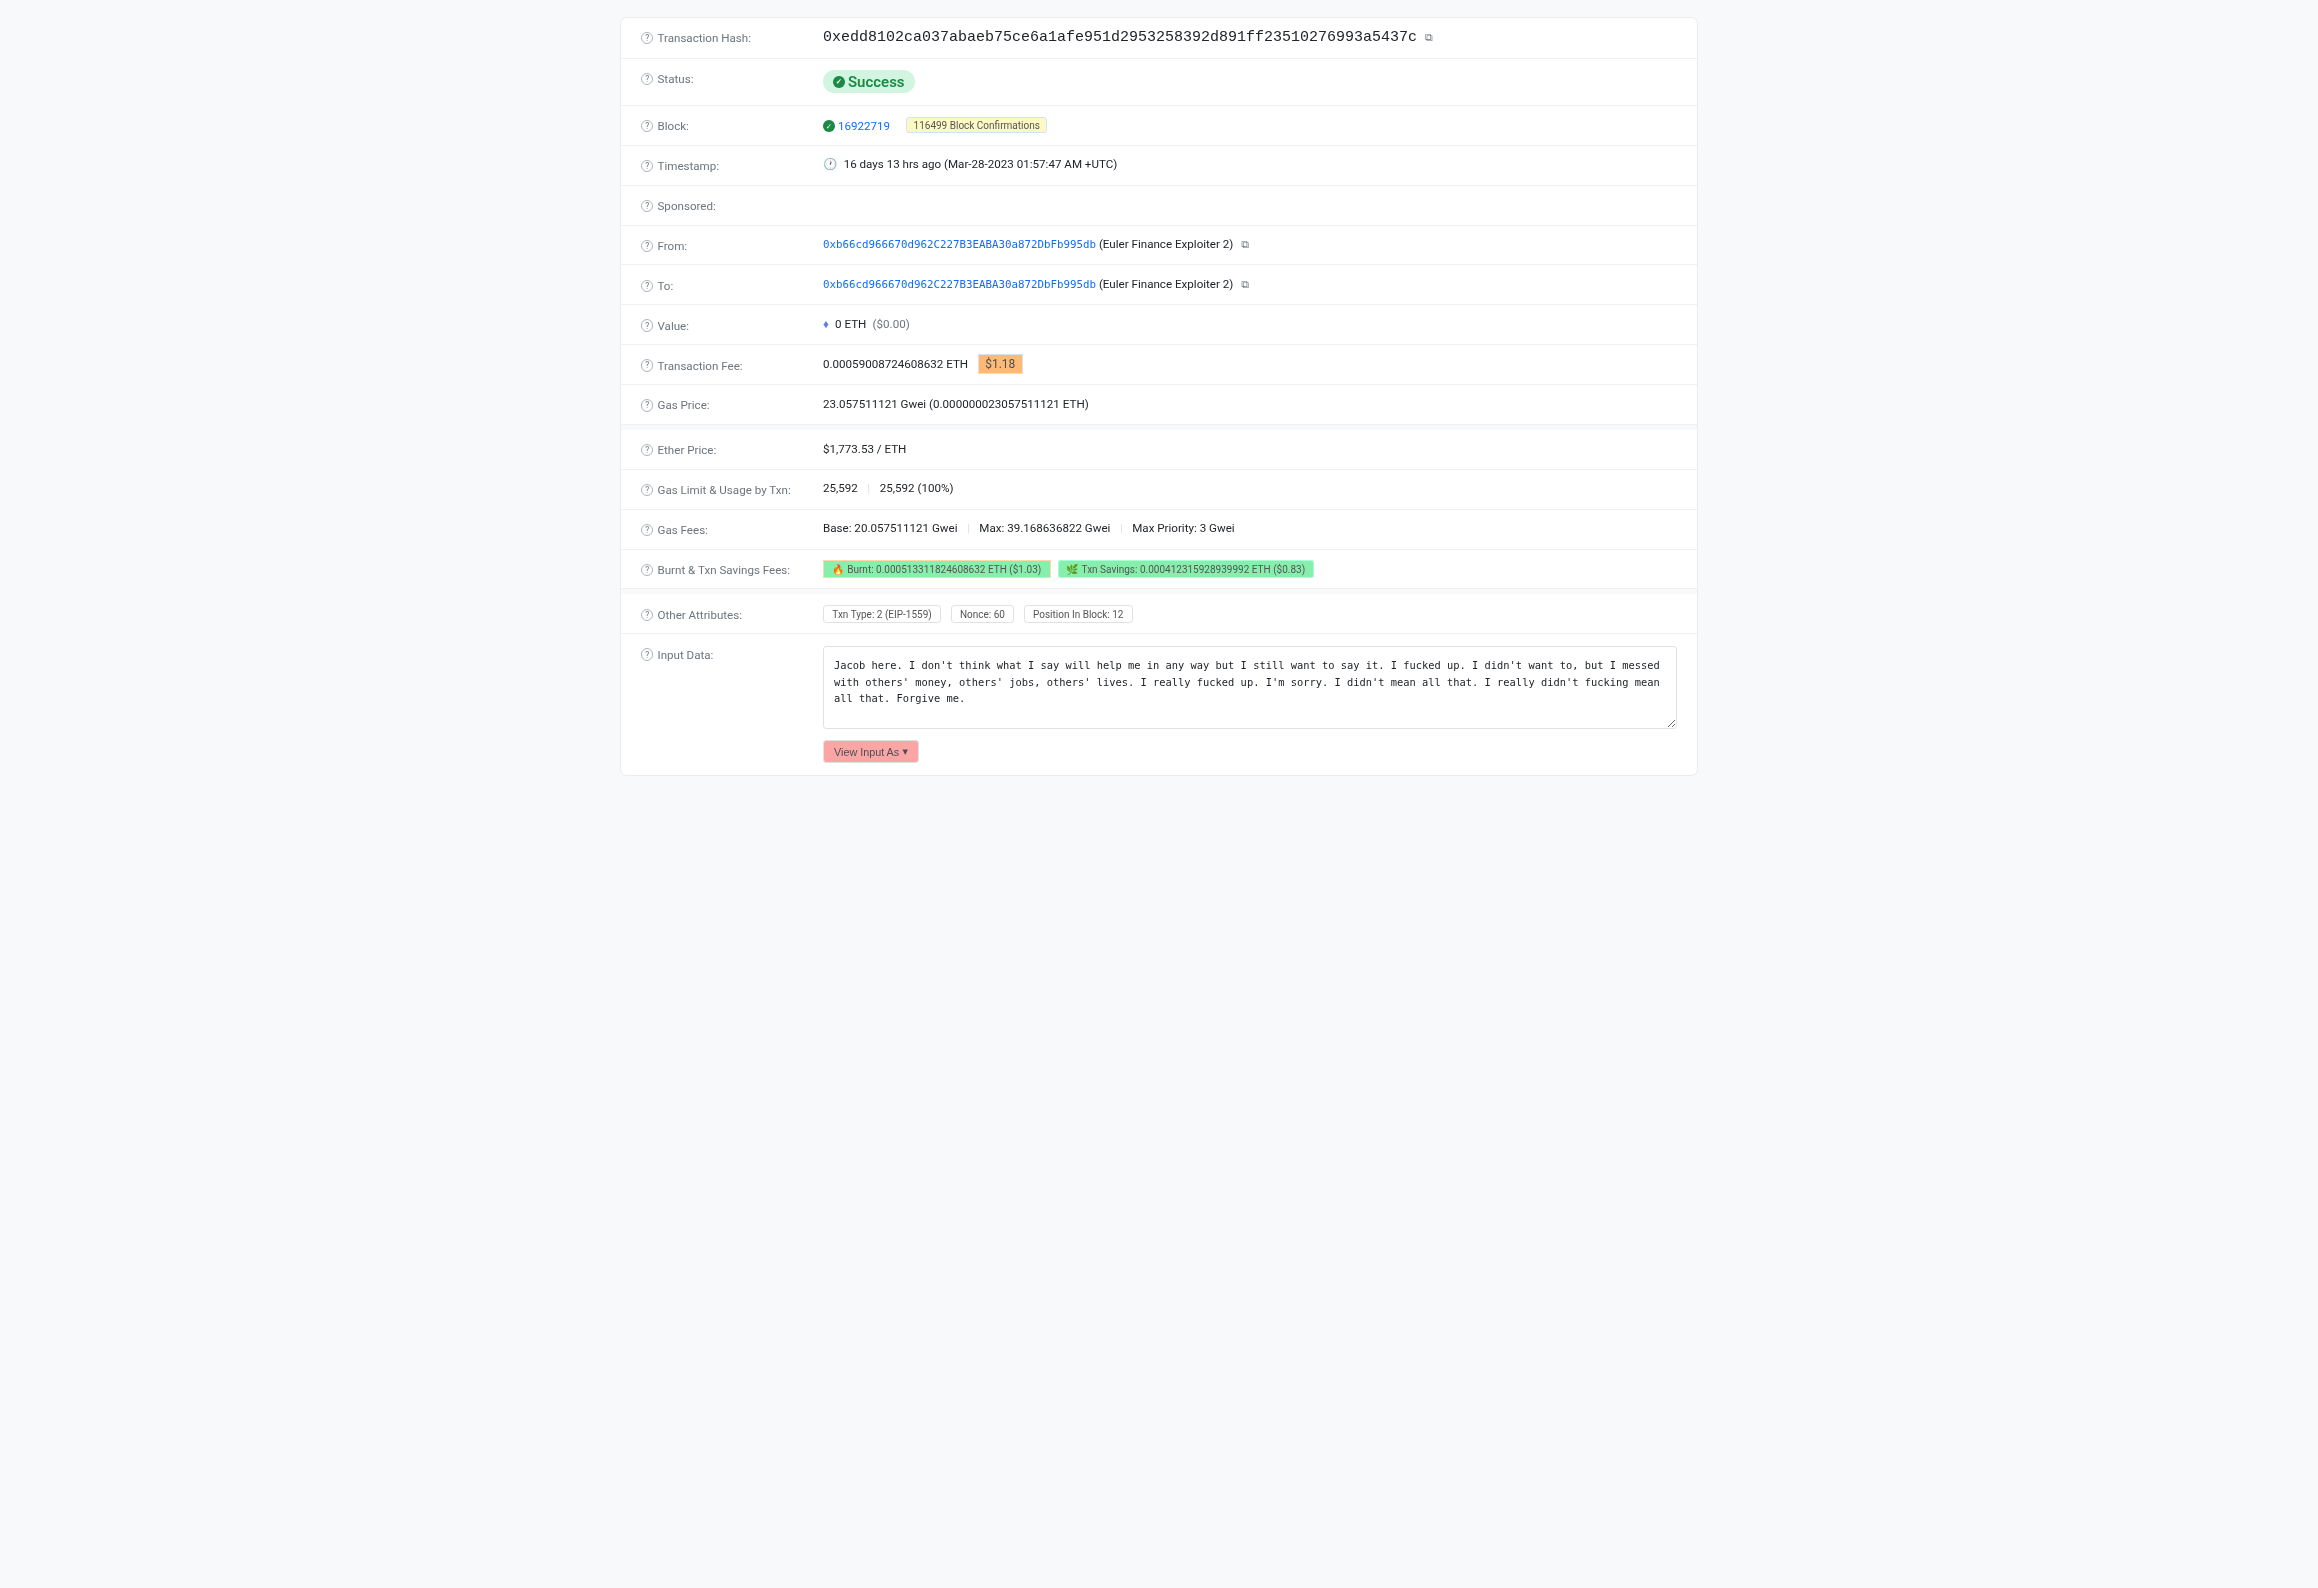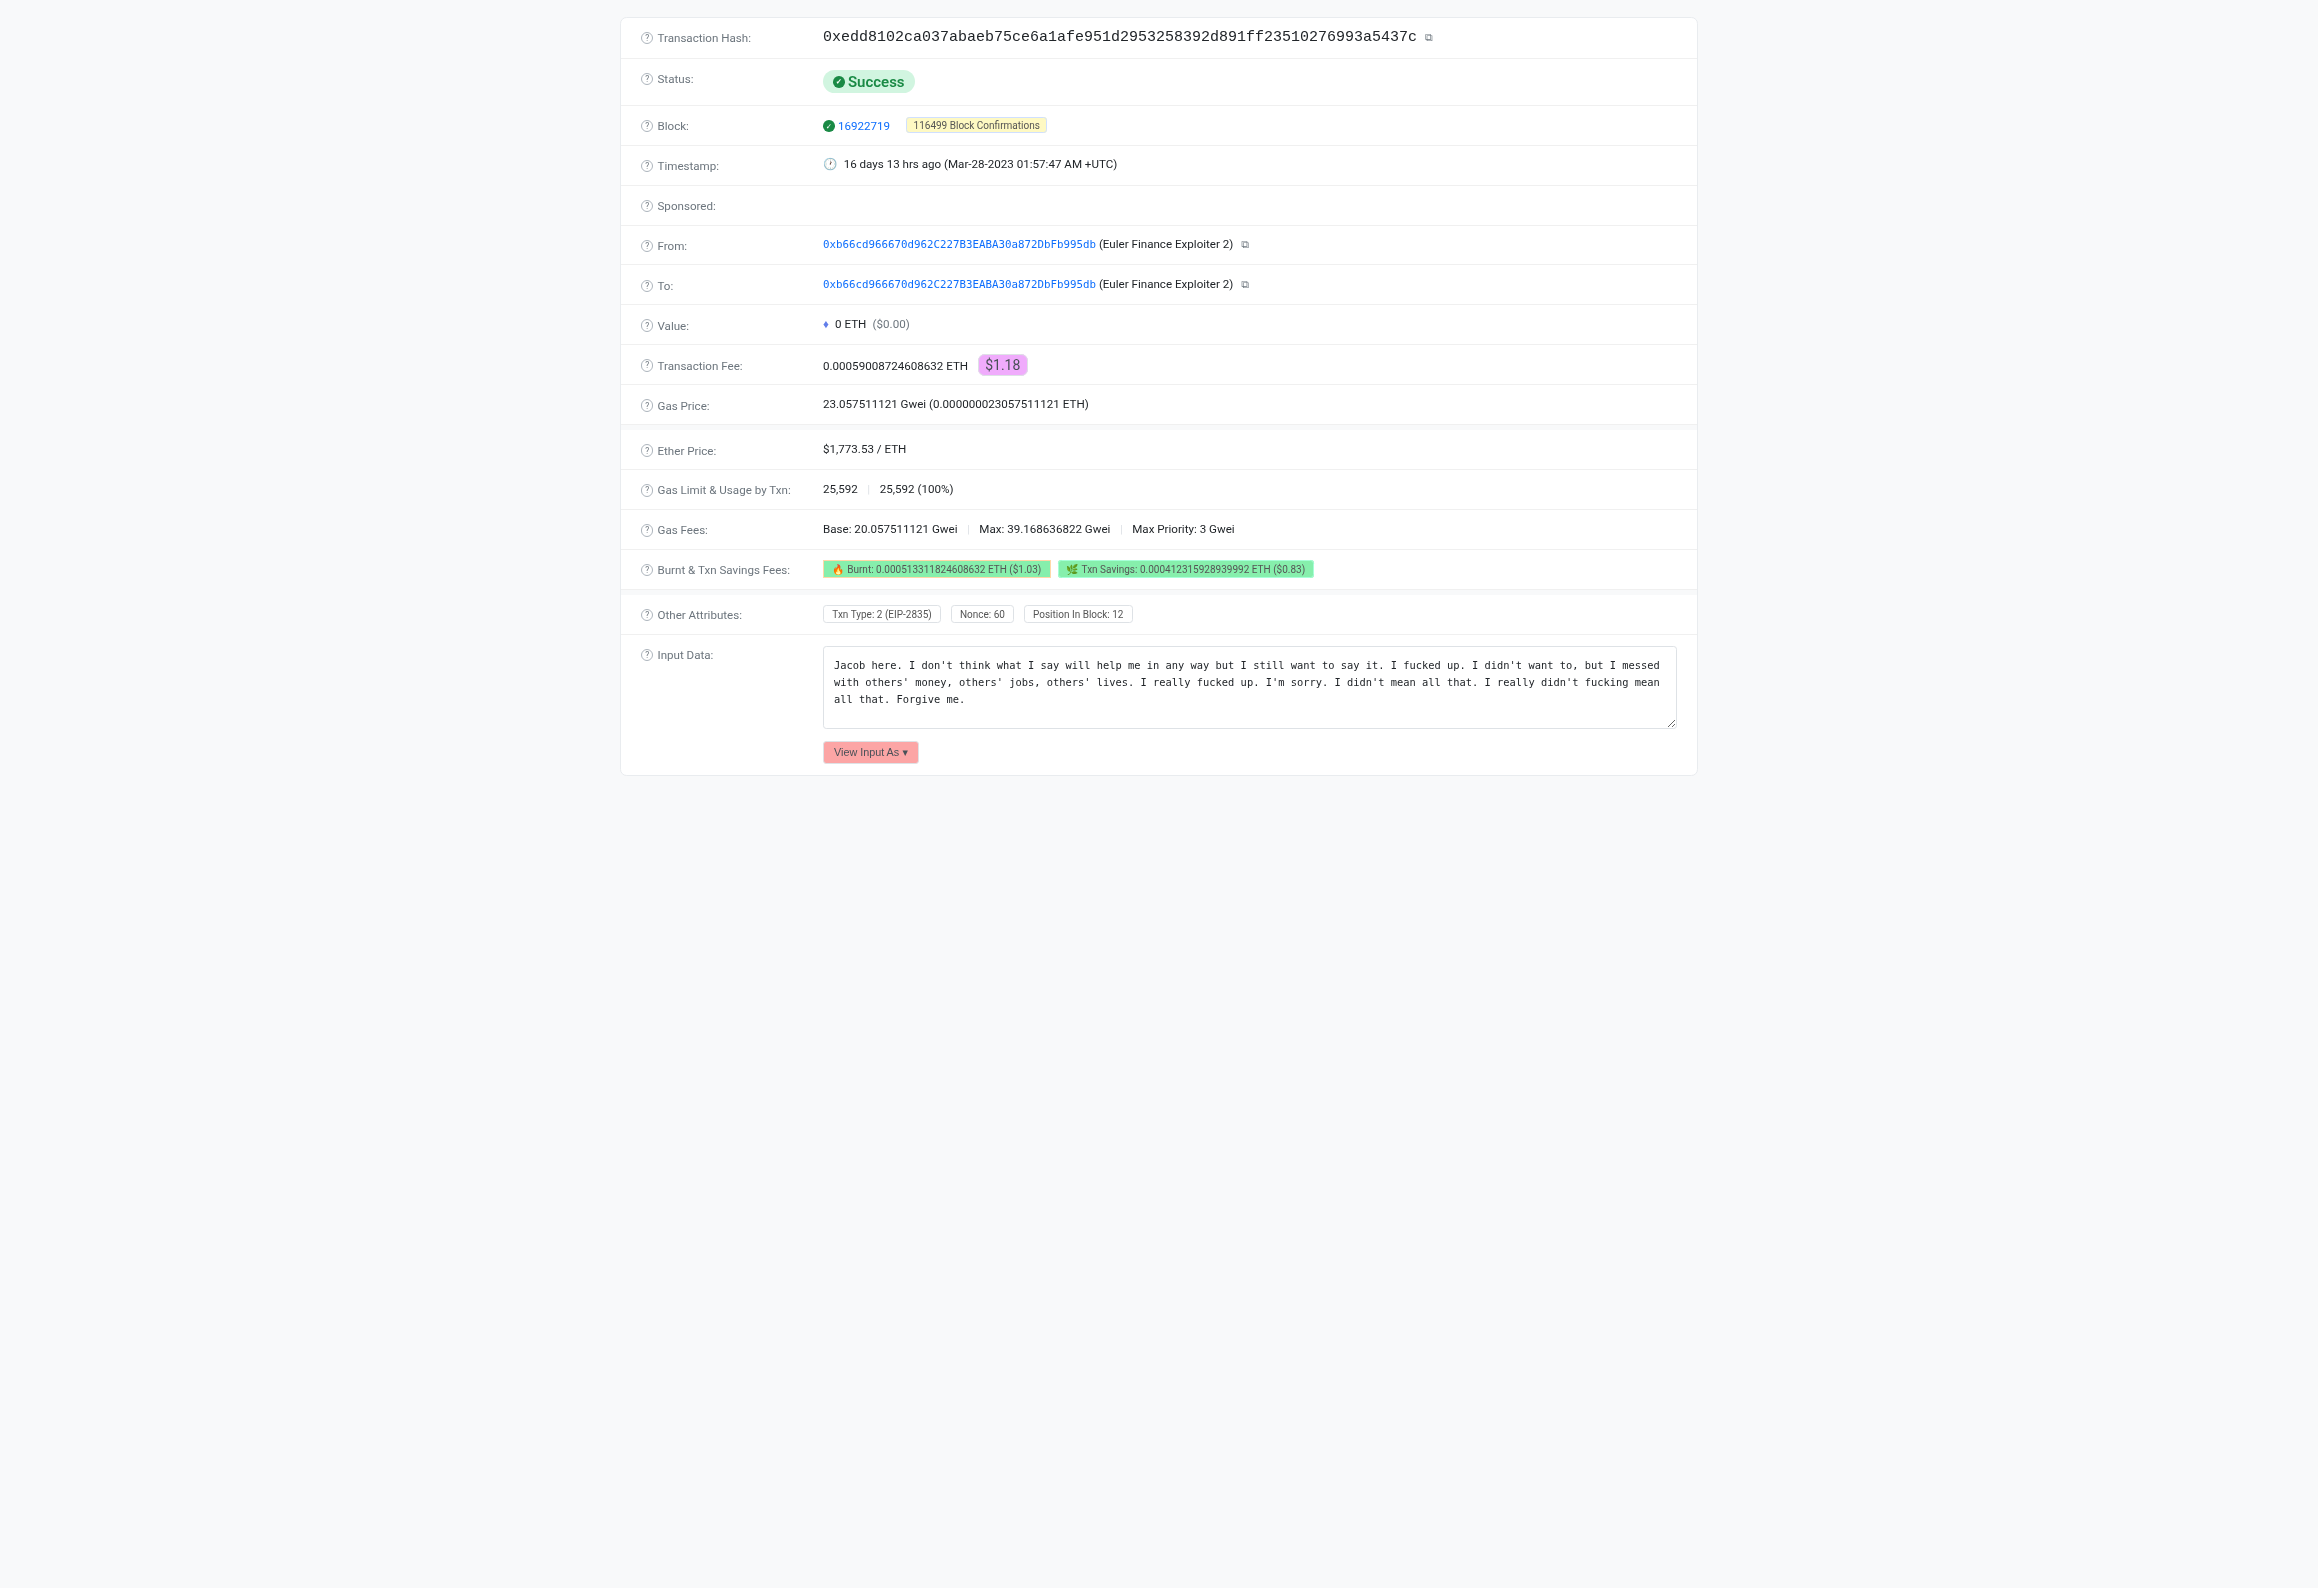--- a/index.html
+++ b/index.html
@@ -128,25 +128,25 @@
       color: #0d6efd;
       text-decoration: none;
       font-family: monospace;
       font-size: 10.8px;
     }
     .eth-icon {
       color: #627eea;
       margin-right: 3.3px;
     }
     .fee-badge {
-      background: #f0abfc;
+      background: #fdba74;
       border: 0.8px solid #dee2e6;
-      border-radius: 7px;
+      border-radius: 1px;
       padding: 1.7px 6.6px;
-      font-size: 14px;
+      font-size: 12px;
       color: #495057;
       margin-left: 6.6px;
     }
     .burnt-badge {
       background: #86efac;
       border: 0.8px solid #ffd8a8;
       border-radius: 0;
       padding: 2.5px 8.3px;
       font-size: 10px;
       color: #555;
@@ -367,21 +367,21 @@
   </div>
 
   <div class="section-divider"></div>
 
   <div class="row">
     <div class="label-col">
       <span class="help-icon">?</span>
       <span>Other Attributes:</span>
     </div>
     <div class="value-col">
-      <span class="attr-badge">Txn Type: 2 (EIP-2835)</span>
+      <span class="attr-badge">Txn Type: 2 (EIP-1559)</span>
       <span class="attr-badge">Nonce: 60</span>
       <span class="attr-badge">Position In Block: 12</span>
     </div>
   </div>
 
   <div class="row">
     <div class="label-col">
       <span class="help-icon">?</span>
       <span>Input Data:</span>
     </div>

